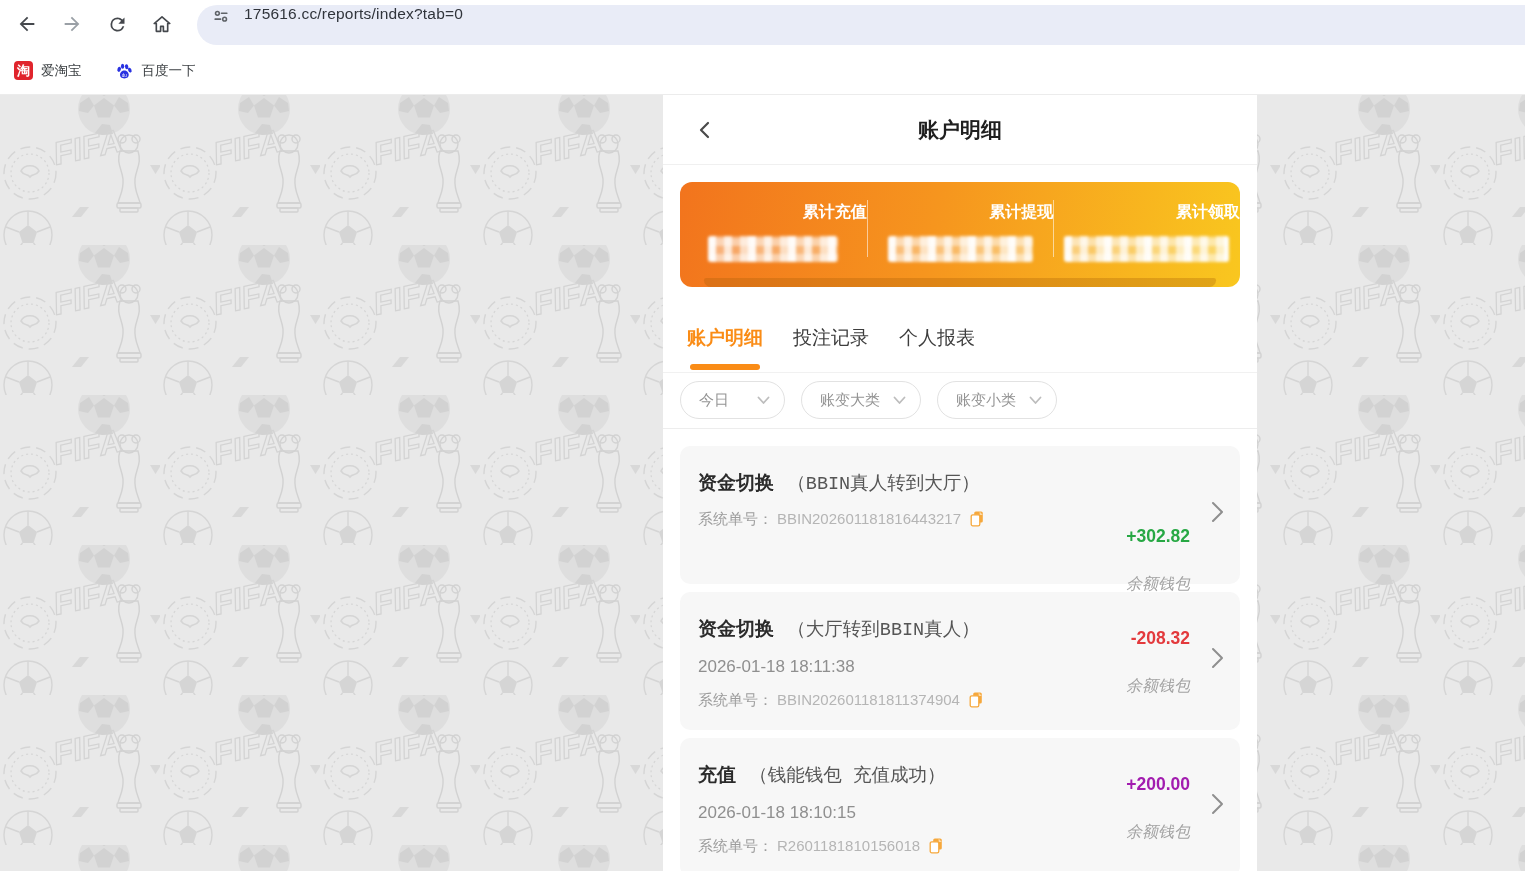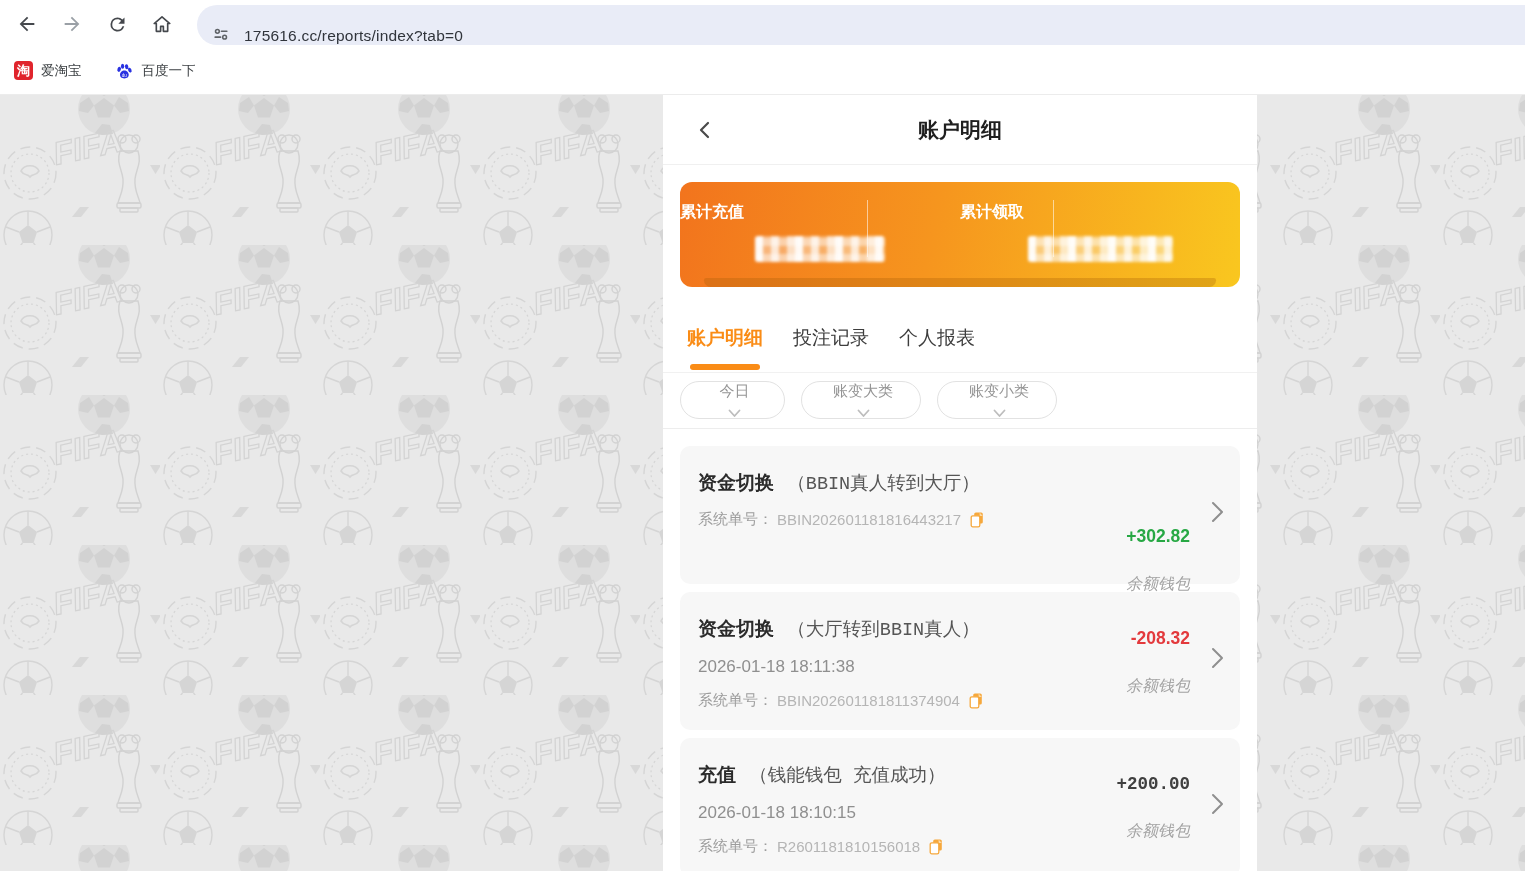--- a/index.html
+++ b/index.html
@@ -7,21 +7,21 @@
   body { font-family:"Liberation Sans", sans-serif; background:#fff; position:relative; }
 
   
   .toolbar { position:absolute; top:0; left:0; right:0; height:47px; background:#fff; z-index:30; }
   .nav-btn { position:absolute; top:11px; width:26px; height:26px; display:flex; align-items:center; justify-content:center; border-radius:50%; cursor:pointer; }
   .nav-btn svg { display:block; }
   .btn-back { left:14px; }
   .btn-forward { left:59px; }
   .btn-reload { left:104px; }
   .btn-home { left:149px; }
-  .urlbar { position:absolute; left:197px; right:0; top:5px; height:40px; background:#e9ecf7; border-radius:20px 0 0 20px; display:flex; align-items:flex-end; }
+  .urlbar { position:absolute; left:197px; right:0; top:5px; height:40px; background:#e9ecf7; border-radius:20px 0 0 20px; display:flex; align-items:flex-start; }
   .tune-wrap { margin-left:13px; width:22px; height:22px; display:flex; align-items:center; justify-content:center; }
   .url-text { margin-left:12px; font-size:15.5px; color:#30343b; letter-spacing:.2px; }
 
   .bookmarks { position:absolute; top:47px; left:0; right:0; height:48px; background:#fff; border-bottom:1px solid #ececec; display:flex; align-items:center; padding-left:14px; gap:32px; z-index:30; }
   .bookmark { display:flex; align-items:center; gap:8px; cursor:pointer; }
   .bookmark-label { font-size:13.5px; color:#3c4043; }
   .taobao-badge { width:19px; height:19px; background:#e0242c; border-radius:4px; color:#fff; font-size:13px; font-weight:bold; display:flex; align-items:center; justify-content:center; }
 
   
   .page { position:absolute; top:95px; left:0; right:0; bottom:0; background:#e9e9e9; }
@@ -31,21 +31,21 @@
   .panel { position:absolute; left:663px; top:0; width:594px; height:100%; background:#fff; }
 
   .panel-header { height:70px; border-bottom:1px solid #f0f0f0; position:relative; }
   .back-btn { position:absolute; left:28px; top:21px; width:28px; height:28px; display:flex; align-items:center; justify-content:center; cursor:pointer; }
   .page-title { text-align:center; line-height:70px; font-size:21px; font-weight:600; color:#1f1f1f; }
 
   
   .summary-card { margin:17px auto 0; width:560px; height:105px; border-radius:12px;
     background:linear-gradient(100deg,#f2741d 0%,#f6951e 45%,#f9c71f 100%);
     position:relative; display:flex; }
-  .summary-col { flex:1; text-align:left; padding-top:20px; position:relative; }
+  .summary-col { flex:1; text-align:right; padding-top:20px; position:relative; }
   .summary-label { font-size:16px; font-weight:bold; color:#fff; }
   .mosaic { height:26px; margin:13px auto 0; border-radius:3px; filter:blur(1.6px);
     background:
       repeating-linear-gradient(90deg, rgba(255,255,255,.95) 0 8px, rgba(255,255,255,.35) 8px 16px, rgba(255,255,255,.8) 16px 24px, rgba(255,255,255,.25) 24px 32px, rgba(255,255,255,.7) 32px 40px),
       repeating-linear-gradient(0deg, rgba(255,255,255,.5) 0 8px, rgba(255,255,255,.1) 8px 16px); }
   .summary-col:nth-child(1) .mosaic { width:130px; }
   .summary-col:nth-child(2) .mosaic { width:145px; }
   .summary-col:nth-child(3) .mosaic { width:165px; }
   .summary-divider { position:absolute; top:18px; bottom:30px; width:1px; background:rgba(255,255,255,.55); }
   .divider-1 { left:33.33%; } .divider-2 { left:66.66%; }
@@ -55,31 +55,31 @@
   
   .tabs-row { margin-top:18px; height:68px; padding:20px 0 0 24px; display:flex; gap:30px; border-bottom:1px solid #f1f1f1; position:relative; }
   .tab { font-size:19px; color:#3d3d3d; cursor:pointer; position:relative; padding-bottom:18px; }
   .tab.active { color:#fa8c16; font-weight:bold; }
   .tab.active .tab-underline { position:absolute; left:50%; transform:translateX(-50%); bottom:2px; width:70px; height:6px; border-radius:3px; background:#fa8c16; }
 
   
   .filters-row { display:flex; gap:16px; padding:8px 17px 9px; border-bottom:1px solid #ededed; }
   .filter-pill { height:38px; border:1px solid #e2e2e2; border-radius:19px; background:#fff;
     display:flex; align-items:center; justify-content:space-between; padding:0 14px 0 18px;
-    font-size:15px; color:#949494; cursor:pointer;flex-direction:column; }
+    font-size:15px; color:#949494; cursor:pointer; }
   .filter-pill.w1 { width:105px; } .filter-pill.w2 { width:120px; }
 
   
   .txn-list { padding:17px; display:flex; flex-direction:column; gap:8px; }
   .txn-card { background:#f7f7f7; border-radius:10px; height:138px; position:relative; padding:24px 18px 0; cursor:pointer; }
   .txn-title { font-size:19px; color:#2b2b2b; }
   .txn-type { font-weight:bold; }
   .txn-subtitle { font-weight:normal; color:#555; margin-left:8px; font-size:18.5px;font-family:Liberation Mono, monospace; }
   .txn-date { margin-top:15px; font-size:17px; color:#8f8f8f; }
-  .txn-order { margin-top:14px; font-size:15px; color:#9d9d9d; display:flex; align-items:center; }
+  .txn-order { margin-top:14px; font-size:15px; color:#9d9d9d; display:flex; align-items:flex-start; }
   .order-no { color:#b5b5b5; margin-left:4px; }
   .copy-icon { margin-left:8px; display:inline-flex; cursor:pointer; }
   .txn-right { position:absolute; right:50px; top:36px; text-align:right; }
   .txn-amount { font-size:17.5px; font-weight:600; }
   .txn-wallet { margin-top:27px; font-size:16px; color:#a3a3a3;font-style:italic; }
   .row-chevron { position:absolute; right:16px; top:54px; display:flex; }
 </style>
 </head>
 <body>
 
@@ -191,20 +191,24 @@
       </span>
       <div class="page-title">账户明细</div>
     </div>
 
     <div class="summary-card">
       <div class="summary-col">
         <div class="summary-label">累计充值</div>
         <div class="mosaic"></div>
       </div>
       <div class="summary-col">
+        <div class="summary-label">累计提现</div>
+        <div class="mosaic"></div>
+      </div>
+      <div class="summary-col">
         <div class="summary-label">累计领取</div>
         <div class="mosaic"></div>
       </div>
       <div class="summary-divider divider-1"></div>
       <div class="summary-divider divider-2"></div>
       <div class="summary-footer-strip"></div>
     </div>
 
     <div class="tabs-row">
       <span class="tab active">
@@ -307,21 +311,21 @@
       <span class="order-no">R2601181810156018</span>
       <span class="copy-icon">
         <svg width="16" height="17" viewBox="0 0 16 17">
           <rect x="5.2" y="1.5" width="8.6" height="11" rx="1.6" fill="#f6a83c"></rect>
           <path d="M10.6 1.5 L13.8 5 L10.6 5 Z" fill="#fbd9a6"></path>
           <rect x="2.2" y="4.8" width="8.6" height="11" rx="1.6" fill="#ffffff" stroke="#f6a83c" stroke-width="1.3"></rect>
         </svg>
       </span>
     </div>
     <div class="txn-right">
-      <div class="txn-amount" style="color: #404040; font-family: Liberation Mono, monospace;">+200.00</div>
+      <div class="txn-amount" style="color: #a21caf;">+200.00</div>
       <div class="txn-wallet">余额钱包</div>
     </div>
     <span class="row-chevron">
       <svg width="13" height="24" viewBox="0 0 13 24">
         <polyline points="2,3 11,12 2,21" fill="none" stroke="#8f8f8f" stroke-width="2" stroke-linecap="round" stroke-linejoin="round"></polyline>
       </svg>
     </span>
   </div>
 </div>
   </div>

